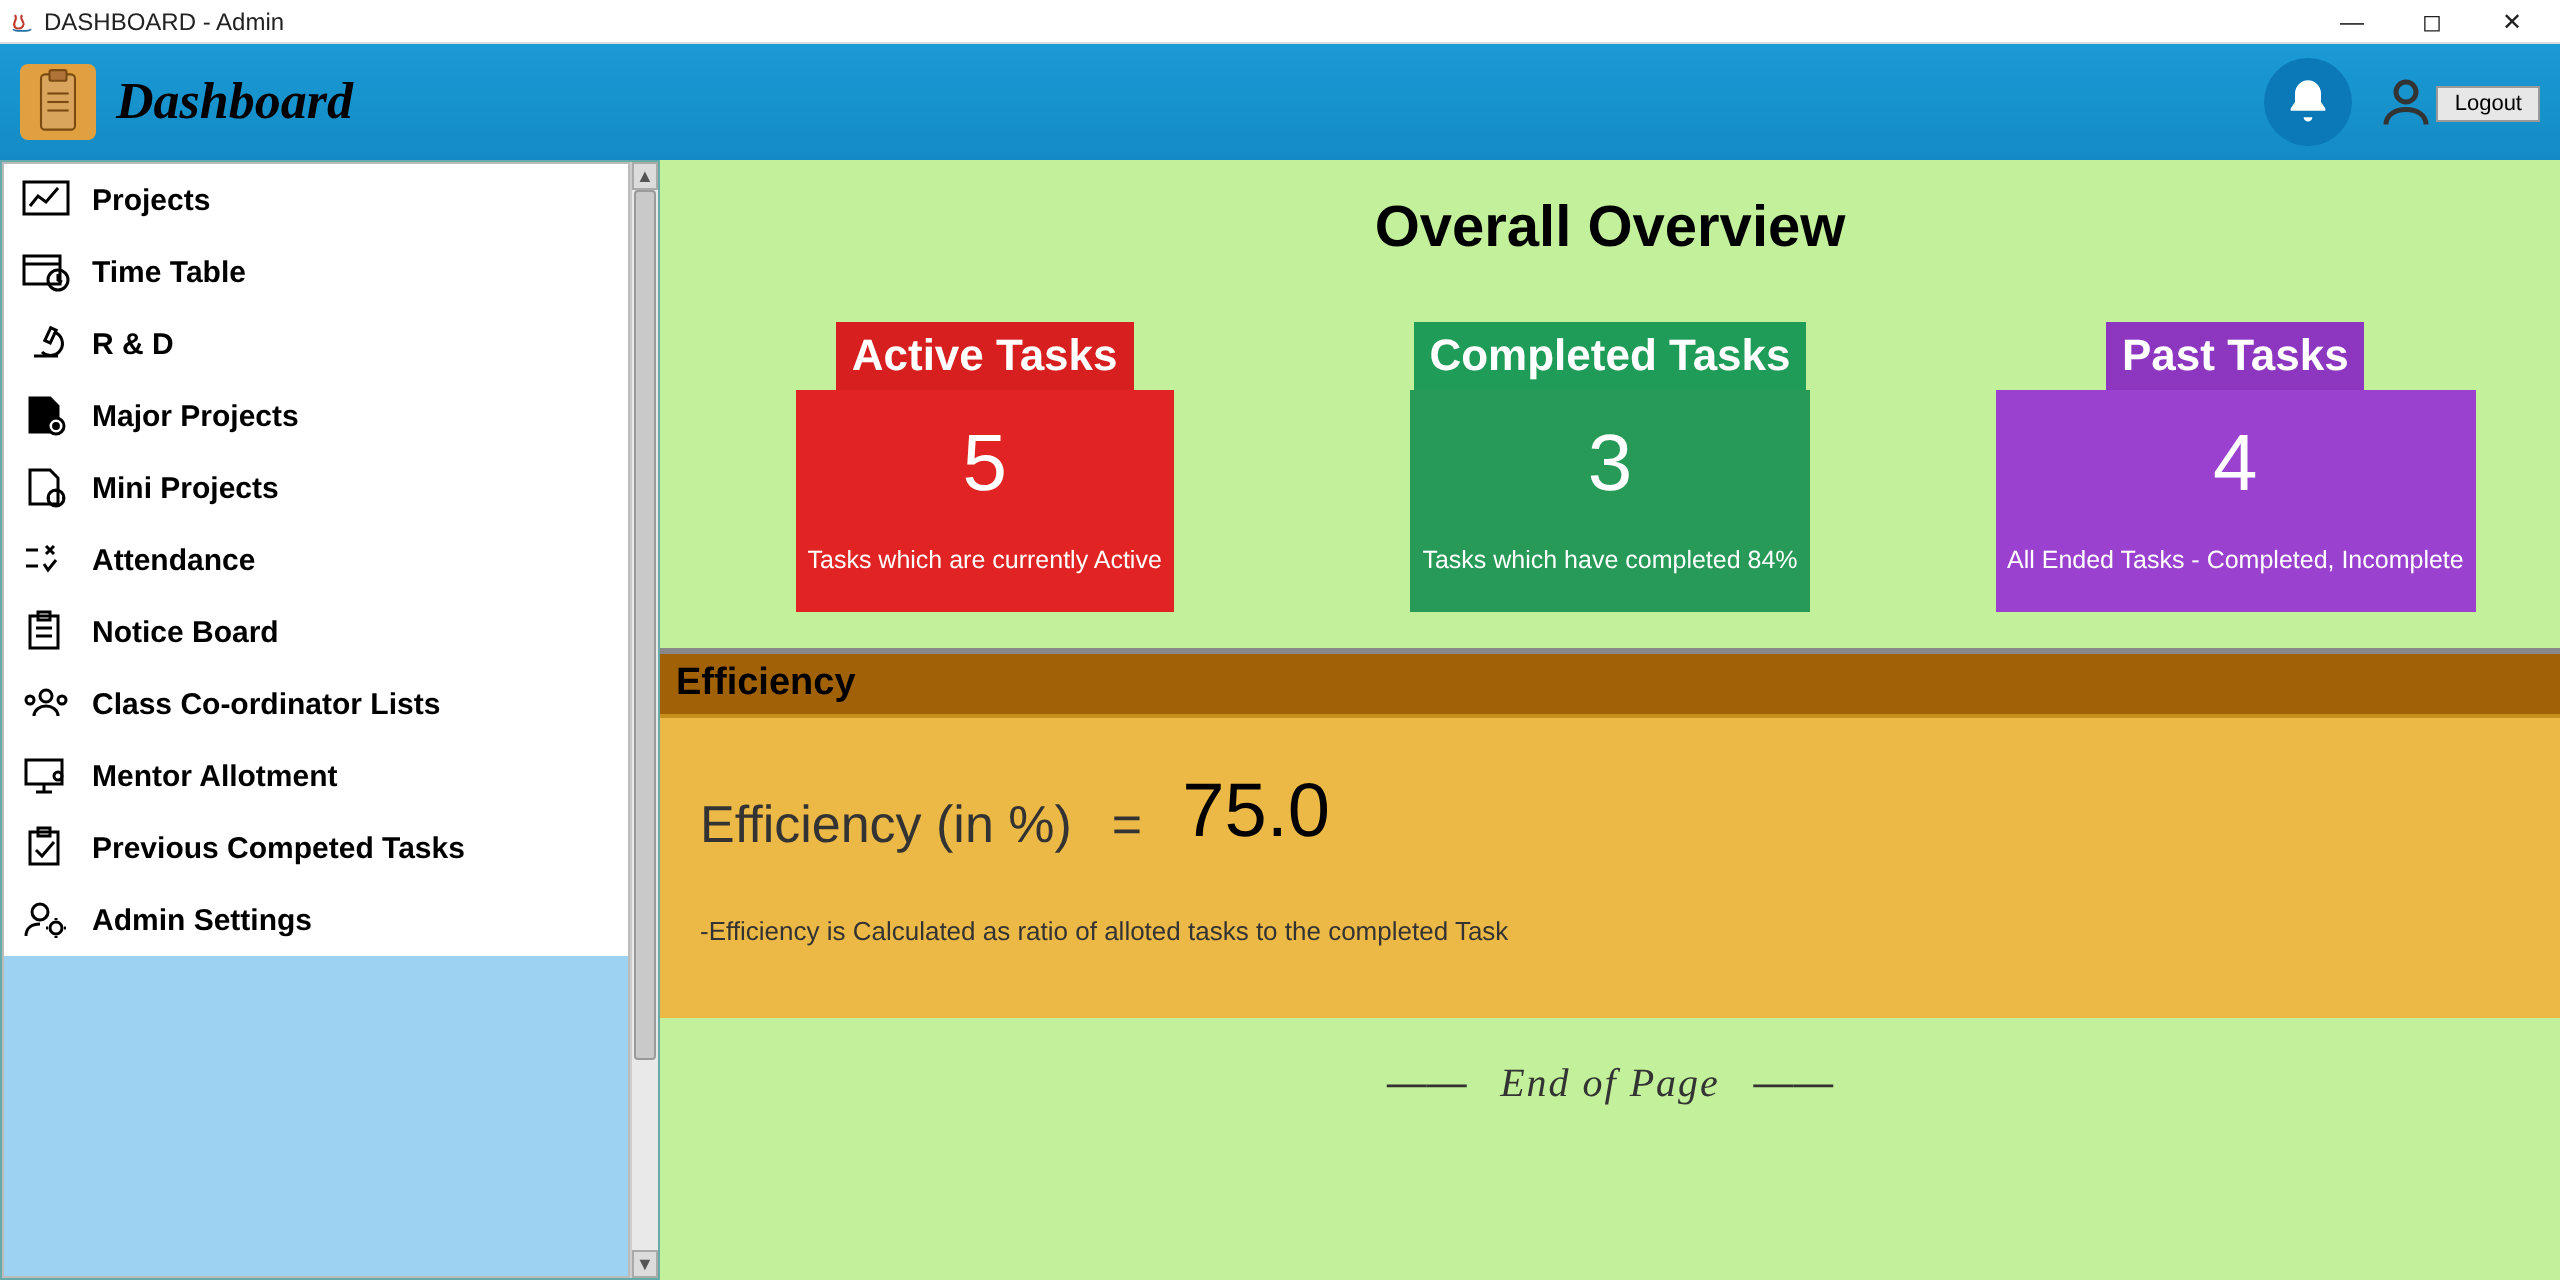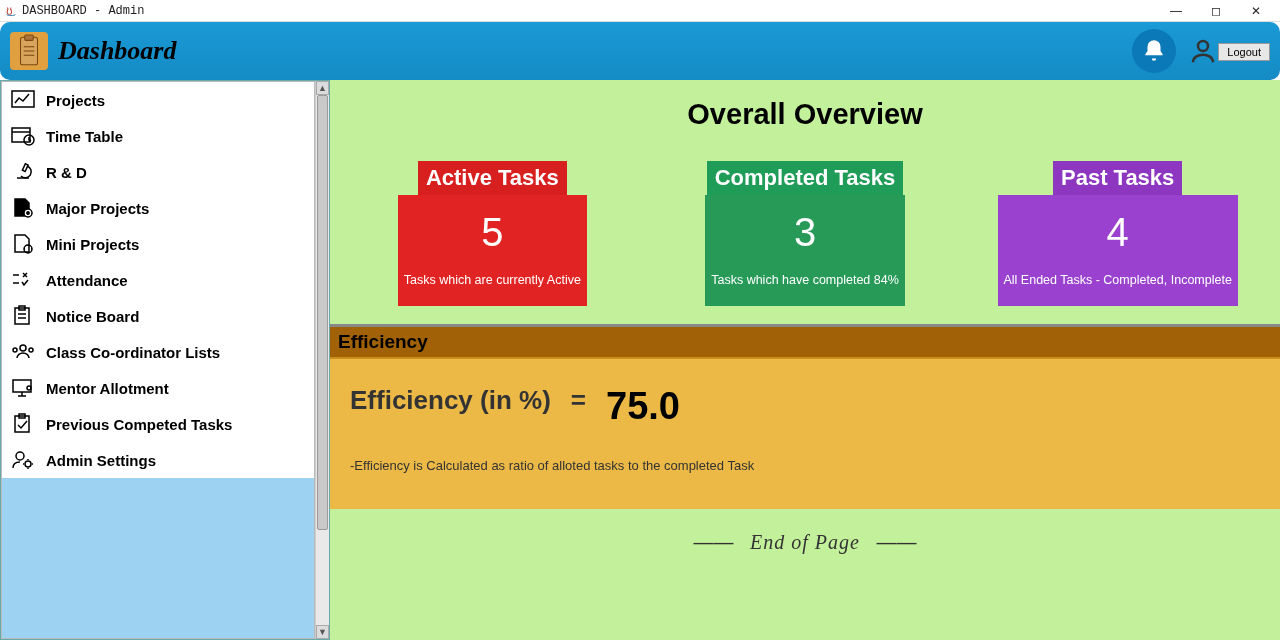--- a/index.html
+++ b/index.html
@@ -1,24 +1,24 @@
 <!DOCTYPE html>
 <html><head>
 <meta charset="utf-8">
 <style>
   * { box-sizing: border-box; margin: 0; padding: 0; }
   html, body { width: 1280px; height: 640px; font-family: Arial, sans-serif; overflow: hidden; background:#fff;}
   
   .titlebar { height: 22px; background: #fff; display:flex; align-items:center; font-size:12px; color:#222; padding:0 4px; border-bottom:1px solid #ddd;}
-  .titlebar .left { display:flex; align-items:center; gap:4px;font-family:Liberation Mono, monospace;}
+  .titlebar .left { display:flex; align-items:center; gap:4px;}
   .titlebar .spacer { flex:1; }
   .titlebar .winbtn { width:40px; height:22px; display:flex; align-items:center; justify-content:center; font-size:12px; color:#222;}
   .java-icon { width:14px; height:14px; display:inline-block; }
   
-  .header { height:58px; background: linear-gradient(#1a9ad6,#148bc4); display:flex; align-items:center; padding:0 10px; color:#000;border-radius:10px;}
+  .header { height:58px; background: linear-gradient(#1a9ad6,#148bc4); display:flex; align-items:center; padding:0 10px; color:#000;}
   .header .logo { width:38px; height:38px; background:#e0a040; border-radius:4px; margin-right:10px; position:relative; display:flex; align-items:center; justify-content:center;}
   .header .logo svg { width:34px; height:34px;}
   .header .title { font-family: "Brush Script MT", cursive; font-size:26px; font-weight:bold; font-style:italic; color:#000;}
   .header .grow { flex:1;}
   .bell-wrap { width:44px; height:44px; border-radius:50%; background:#0b79b7; display:flex; align-items:center; justify-content:center; margin-right:12px;}
   .bell-wrap svg { width:26px; height:26px; fill:#fff;}
   .user-col { display:flex; flex-direction:row; align-items:center;}
   .user-col svg { width:30px; height:30px; stroke:#333; fill:none; stroke-width:2;}
   .logout-btn { font-size:11px; background:#e7e7e7; border:1px solid #999; padding:2px 8px; margin-top:2px; cursor:pointer;}
   
@@ -41,21 +41,21 @@
   .card-head { font-size:22px; font-weight:bold; padding:4px 8px;}
   .card-body { flex:1; display:flex; flex-direction:column; align-items:center; justify-content:center; gap:18px; padding:10px 6px 14px;}
   .card-num { font-size:40px; font-weight:400;}
   .card-desc { font-size:12.5px; text-align:center;}
   .c-red .card-head { background:#d81f1f;} .c-red .card-body { background:#e22323;}
   .c-green .card-head { background:#1f9c57;} .c-green .card-body { background:#279a58;}
   .c-purple .card-head { background:#8d37c0;} .c-purple .card-body { background:#9a42cf;}
   .divider { height:3px; background:#888; margin:18px 0 0;}
   .eff-head { background:#a16207; border-bottom:2px solid #c88f1a; font-size:19px; font-weight:bold; padding:4px 8px; color:#000;}
   .eff-body { background:#ecb946; padding:26px 20px 36px; color:#222;}
-  .eff-row { display:flex; align-items:flex-start; gap:20px; font-size:26px; color:#333;font-weight:bold;}
+  .eff-row { display:flex; align-items:flex-end; gap:20px; font-size:26px; color:#333;}
   .eff-row .val { font-size:38px; color:#000;}
   .eff-note { font-size:13px; margin-top:30px; color:#333;}
   .endline { text-align:center; font-family:"Brush Script MT", cursive; font-style:italic; font-size:20px; color:#333; padding:22px 0 10px; letter-spacing:1px;}
   .endline .dash { letter-spacing:0; font-family:Arial; font-style:normal;}
 </style>
 </head>
 <body>
 
 <div class="titlebar">
   <div class="left">

